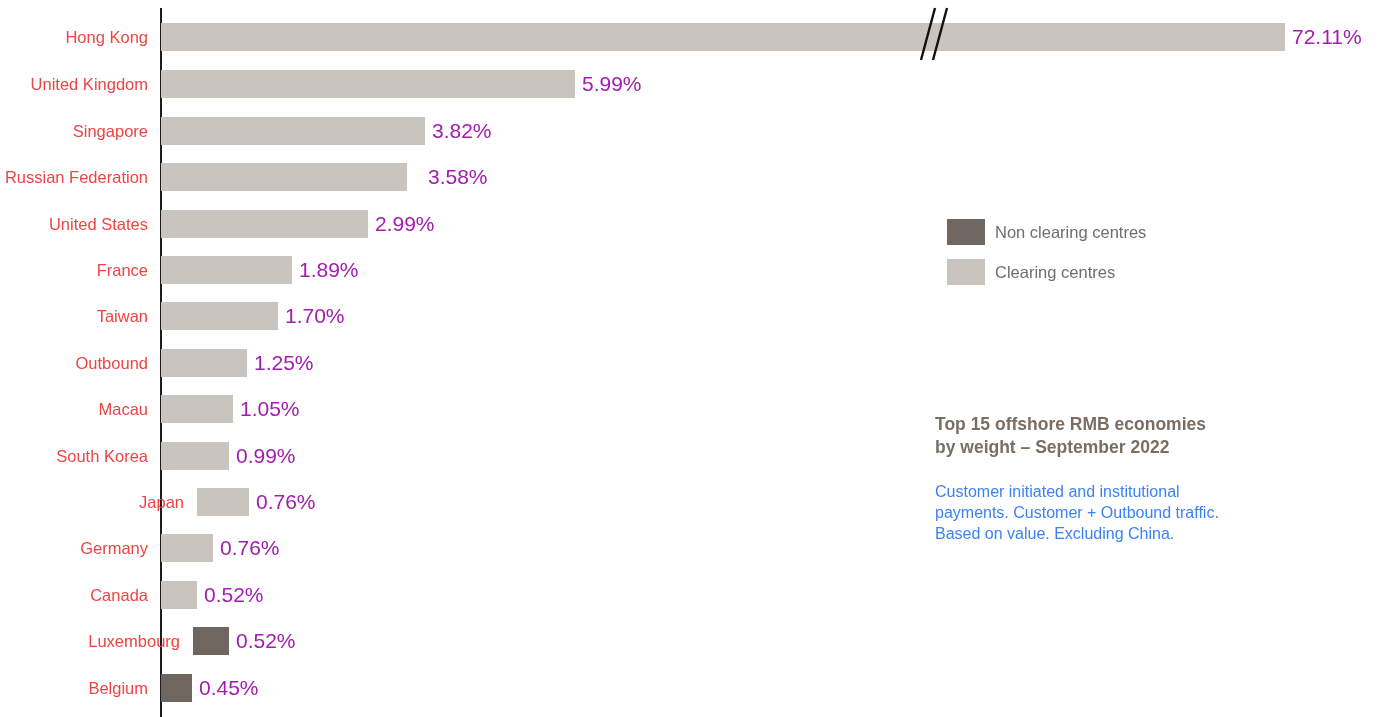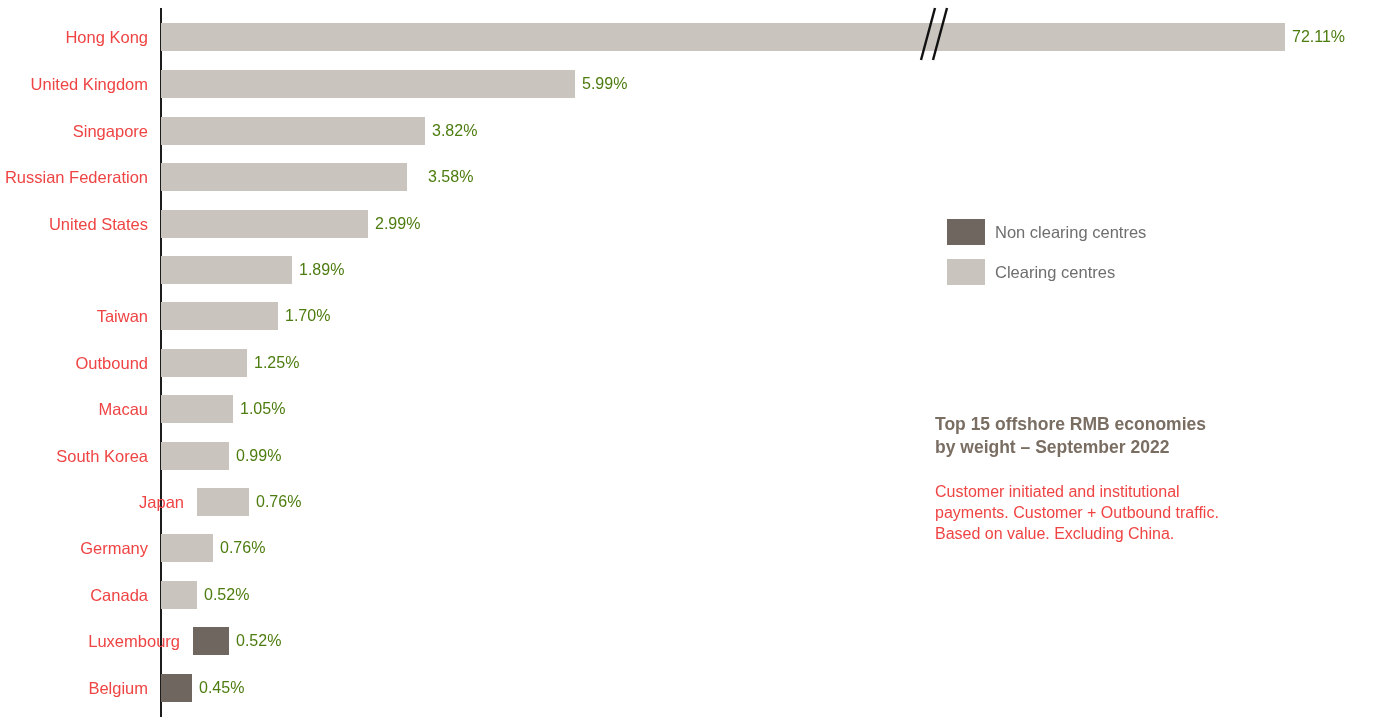--- a/index.html
+++ b/index.html
@@ -61,22 +61,22 @@
     height: 28px;
   }
   .bar.clearing { background: #c9c4be; }
   .bar.nonclearing { background: #6f675f; }
 
   .val-label {
     position: absolute;
     top: 0;
     height: 28px;
     line-height: 28px;
-    font-size: 16px;
-    color: #4d7c0f;
+    font-size: 21px;
+    color: #a21caf;
     white-space: nowrap;
   }
 
   
   .break-mark {
     position: absolute;
     left: 905px;
     top: 6px;
     width: 54px;
     height: 56px;
@@ -122,21 +122,21 @@
   }
   .side-title {
     font-size: 17.5px;
     font-weight: bold;
     color: #7a6e63;
     line-height: 23px;
     margin: 0 0 22px 0;
   }
   .side-desc {
     font-size: 16px;
-    color: #ef4444;
+    color: #3b82f6;
     line-height: 21px;
     margin: 0;
   }
 </style>
 </head>
 <body>
 
 <div id="chart">
 
   <div class="axis-line"></div>
@@ -161,20 +161,21 @@
         <div class="cat-label">Russian Federation</div>
         <div class="bar clearing" style="width: 246px;"></div>
         <div class="val-label" style="left: 428px;">3.58%</div>
       </div>
       <div class="bar-row" style="top: 210px;">
         <div class="cat-label">United States</div>
         <div class="bar clearing" style="width: 207px;"></div>
         <div class="val-label" style="left: 375px;">2.99%</div>
       </div>
       <div class="bar-row" style="top: 256px;">
+        <div class="cat-label">France</div>
         <div class="bar clearing" style="width: 131px;"></div>
         <div class="val-label" style="left: 299px;">1.89%</div>
       </div>
       <div class="bar-row" style="top: 302px;">
         <div class="cat-label">Taiwan</div>
         <div class="bar clearing" style="width: 117px;"></div>
         <div class="val-label" style="left: 285px;">1.70%</div>
       </div>
       <div class="bar-row" style="top: 349px;">
         <div class="cat-label">Outbound</div>

